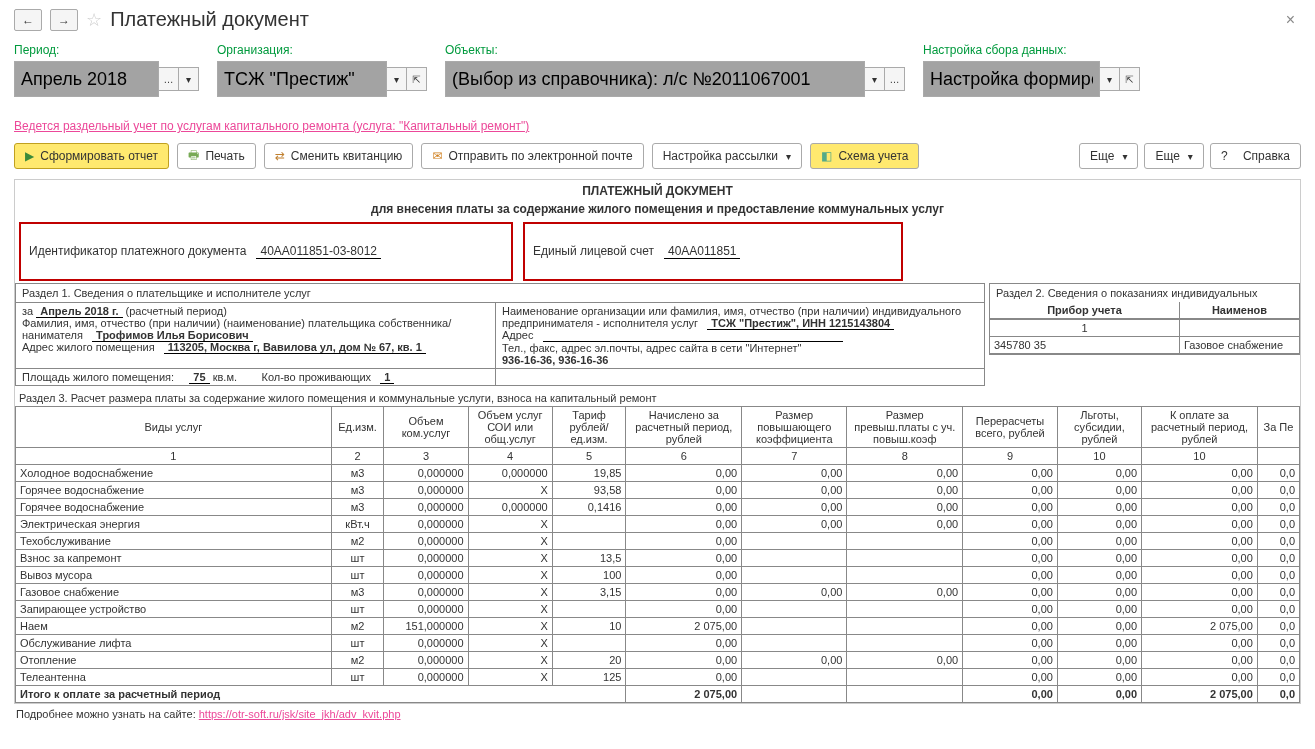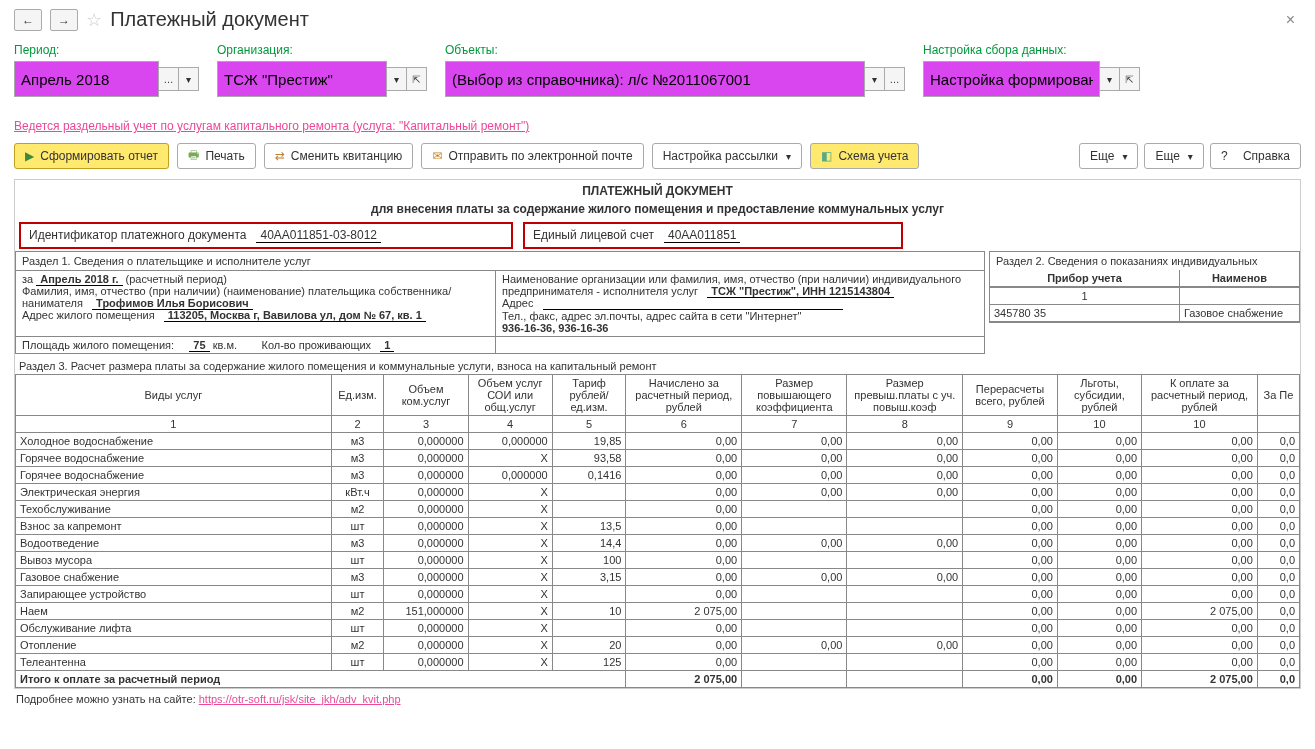--- a/index.html
+++ b/index.html
@@ -7,21 +7,21 @@
 .container { padding: 8px 14px; }
 .top-row { display: flex; align-items: center; gap: 8px; margin-bottom: 12px; }
 .nav-btn { width: 28px; height: 22px; border: 1px solid #aaa; background: #f5f5f5; display: flex; align-items: center; justify-content: center; cursor: pointer; border-radius: 2px; }
 .star-icon { color: #ccc; font-size: 18px; }
 .page-title { font-size: 20px; font-weight: normal; }
 .close-x { margin-left: auto; font-size: 16px; color: #888; cursor: pointer; padding: 0 6px; }
 .filters { display: flex; gap: 18px; margin-bottom: 22px; }
 .filter-group { display: flex; flex-direction: column; gap: 4px; }
 .filter-label { color: #009a3d; font-size: 12px; }
 .input-row { display: flex; align-items: center; }
-.field { height: 24px; border: 1px solid #aaa; padding: 17px 6px; background: #d946ef; font-size: 15px; }
+.field { height: 24px; border: 1px solid #aaa; padding: 17px 6px; background: #a3a3a3; font-size: 18px; }
 .w150 { width: 145px; }
 .w170 { width: 170px; }
 .w420 { width: 420px; }
 .w195 { width: 177px; }
 .btn-sm { width: 20px; height: 24px; border: 1px solid #aaa; background: #f5f5f5; display: flex; align-items: center; justify-content: center; cursor: pointer; font-size: 10px; border-left: none; }
 .link { color: #ec4899; text-decoration: underline; cursor: pointer; }
 .link-row { margin-bottom: 10px; }
 .toolbar { display: flex; gap: 8px; margin-bottom: 10px; flex-wrap: wrap; }
 .tbtn { height: 26px; border: 1px solid #aaa; background: #fff; padding: 0 10px; display: flex; align-items: center; gap: 6px; cursor: pointer; border-radius: 3px; font-size: 12px; }
 .tbtn.primary { background: #ffe96f; border-color: #c0a020; }
@@ -30,21 +30,21 @@
 .toolbar-right { margin-left: auto; display: flex; gap: 6px; }
 .icon-play { color: #3a8a3a; }
 .icon-print { color: #7a5; }
 .icon-swap { color: #c08030; }
 .icon-mail { color: #d08020; }
 .icon-scheme { color: #5a8; }
 .doc-area { border: 1px solid #ccc; overflow: auto; }
 .doc-header { text-align: center; font-weight: bold; padding: 4px; font-size: 12px; }
 .doc-sub { text-align: center; font-weight: bold; font-size: 12px; padding-bottom: 4px; }
 .red-row { display: flex; gap: 10px; padding: 2px 4px; }
-.red-box { border: 2px solid #c00000; padding: 4px 8px; display: flex; gap: 10px; align-items: baseline; text-align: right; }
+.red-box { border: 2px solid #c00000; padding: 20px 8px; display: flex; gap: 10px; align-items: baseline; text-align: right; }
 .uline { border-bottom: 1px solid #000; padding: 0 4px; }
 .sections { display: flex; gap: 4px; align-items: flex-start; }
 .section1 { flex: 0 0 970px; border: 1px solid #888; font-size: 11px; }
 .section2 { flex: 1; border: 1px solid #888; font-size: 11px; min-width: 290px; }
 .sec-title { padding: 3px 6px; display: flex; gap: 10px; text-align: center; }
 .sec-row { display: flex; border-top: 1px solid #888; }
 .sec-cell { padding: 2px 6px; border-right: 1px solid #888; }
 .sec-cell:last-child { border-right: none; }
 .sec2-head { text-align: center; font-weight: bold; border-bottom: 1px solid #888; padding: 2px; }
 .sec2-tr { display: flex; border-bottom: 1px solid #888; }
@@ -327,34 +327,20 @@
             <td class="num">13,5</td>
             <td class="num">0,00</td>
             <td class="num"></td>
             <td class="num"></td>
             <td class="num">0,00</td>
             <td class="num">0,00</td>
             <td class="num">0,00</td>
             <td class="num">0,0</td>
           </tr>
           <tr>
-            <td>Водоотведение</td>
-            <td class="ctr">м3</td>
-            <td class="num">0,000000</td>
-            <td class="num">Х</td>
-            <td class="num">14,4</td>
-            <td class="num">0,00</td>
-            <td class="num">0,00</td>
-            <td class="num">0,00</td>
-            <td class="num">0,00</td>
-            <td class="num">0,00</td>
-            <td class="num">0,00</td>
-            <td class="num">0,0</td>
-          </tr>
-          <tr>
             <td>Вывоз мусора</td>
             <td class="ctr">шт</td>
             <td class="num">0,000000</td>
             <td class="num">Х</td>
             <td class="num">100</td>
             <td class="num">0,00</td>
             <td class="num"></td>
             <td class="num"></td>
             <td class="num">0,00</td>
             <td class="num">0,00</td>

